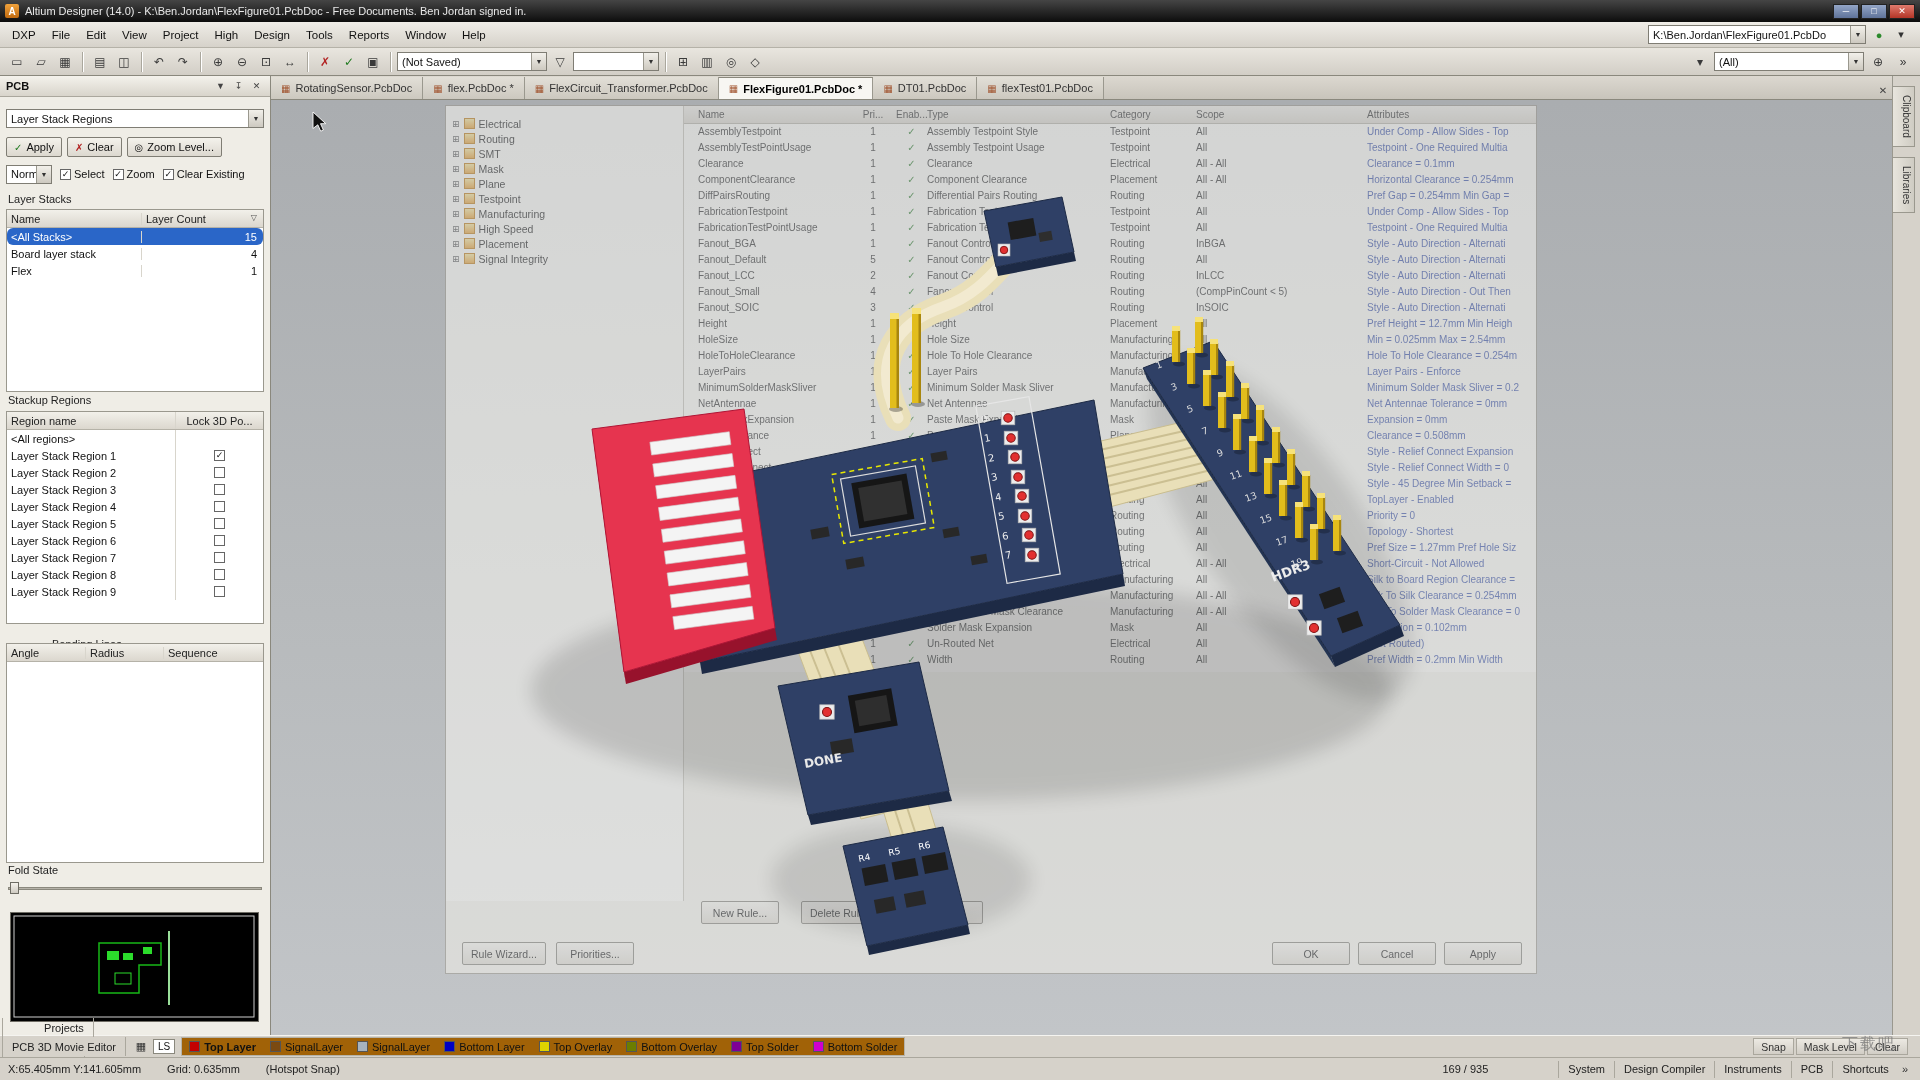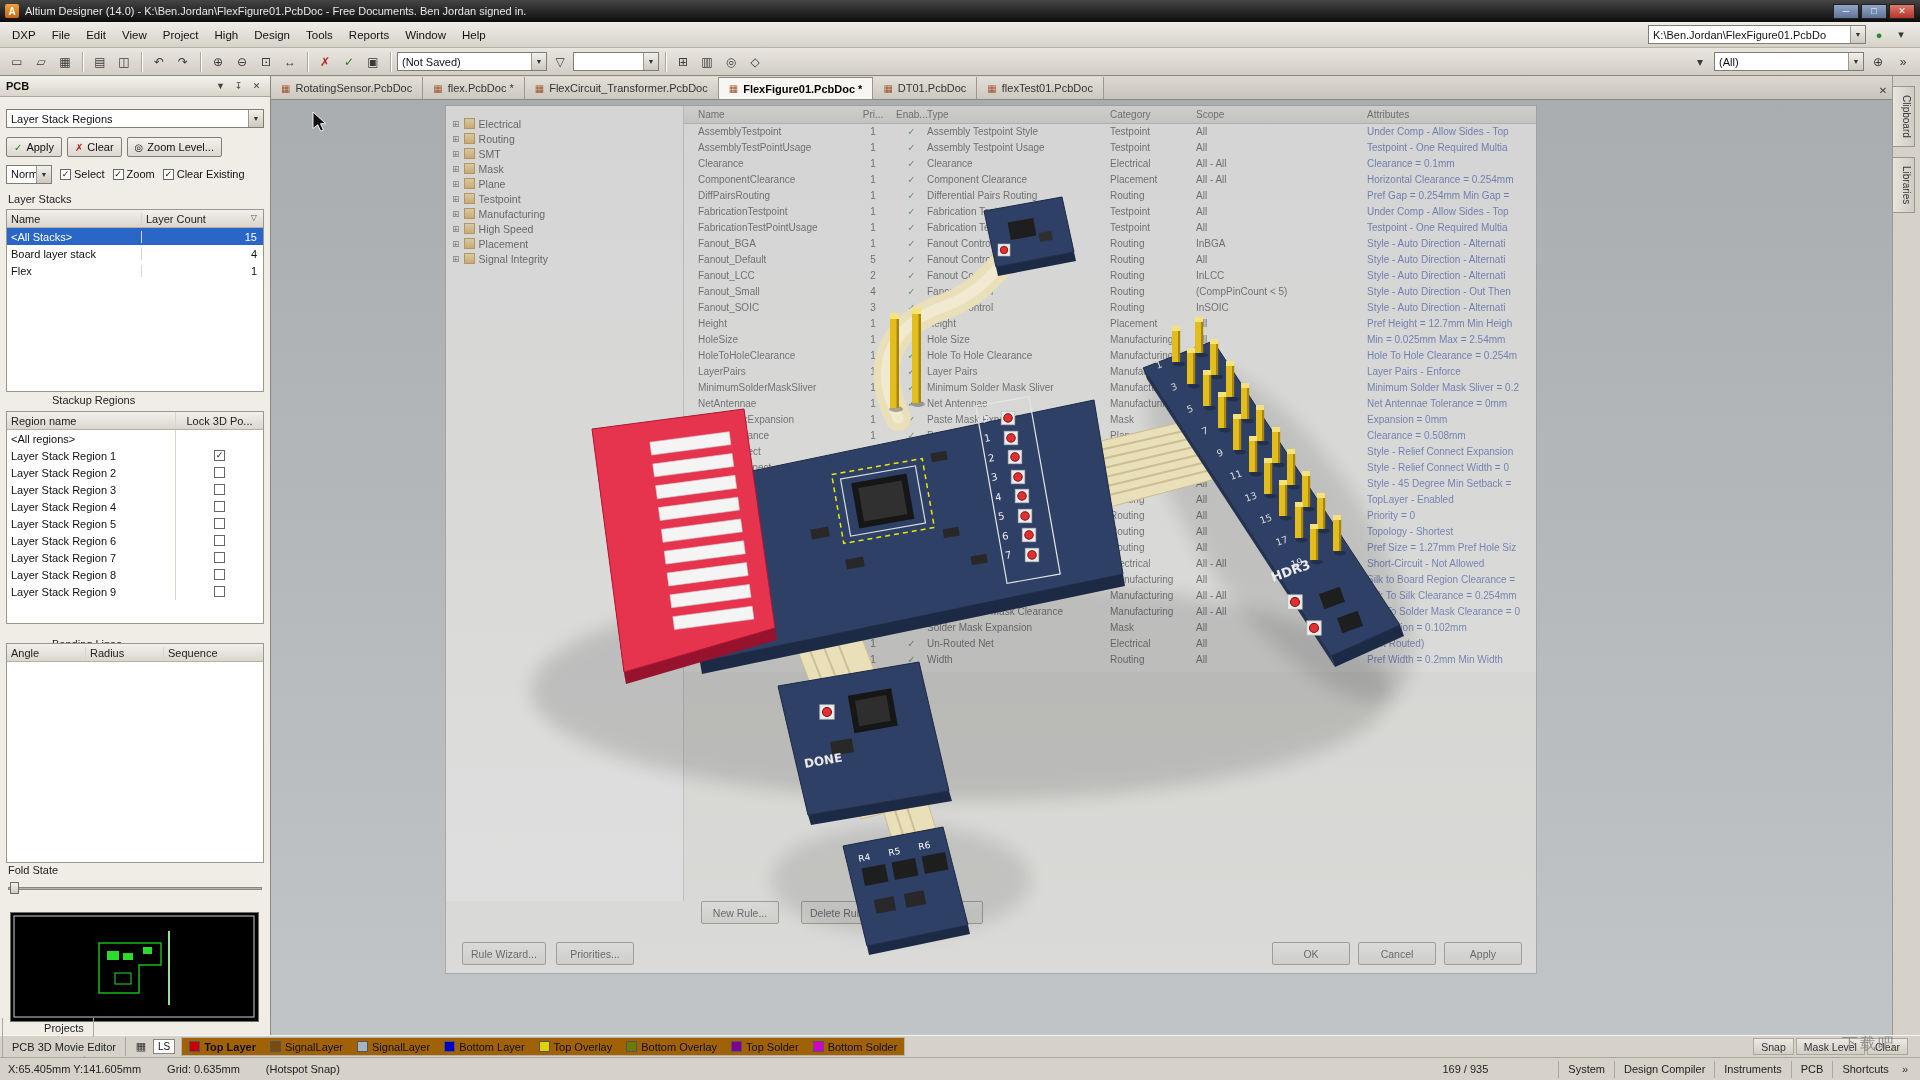--- a/index.html
+++ b/index.html
@@ -48,21 +48,21 @@
   .normal-combo { width:46px; }
   .cbwrap { display:flex; align-items:center; gap:3px; }
   .cb { width:11px; height:11px; border:1px solid #666; background:#fff; display:inline-flex; align-items:center; justify-content:center; font-size:9px; line-height:1; color:#111; }
   .cb.on::after { content:"✓"; }
   .grp-label { position:absolute; left:8px; font-size:11px; color:#222; }
   .ptable { position:absolute; left:6px; width:258px; background:#fff; border:1px solid #9a988e; overflow:hidden; }
   .ptable .thead { height:18px; background:linear-gradient(#f2f0ea,#dbd7ce); border-bottom:1px solid #b5b2a8; display:flex; align-items:center; font-size:11px; color:#222; }
   .ls-table { top:133px; height:183px; }
   .ls-table .nm { flex:1; padding-left:4px; } .ls-table .ct { width:122px; padding:0 6px 0 4px; border-left:1px solid #d8d5cc; display:flex; }
   .ls-table .thead .ct .sort { margin-left:auto; font-size:8px; color:#555; }
-  .lsrow { display:flex; height:17px; align-items:center; font-size:11px; }
+  .lsrow { display:flex; height:17px; align-items:center; font-size:11px;border-radius:6px; }
   .lsrow .ct { justify-content:flex-end; }
   .lsrow.sel { background:#2a66c8; color:#fff; }
   .su-table { top:335px; height:213px; }
   .su-table .nm { flex:1; padding-left:4px; } .su-table .lock { width:88px; display:flex; justify-content:center; border-left:1px solid #d8d5cc; align-self:stretch; align-items:center; }
   .surow { display:flex; height:17px; align-items:center; font-size:11px; }
   .bend-table { top:567px; height:220px; }
   .bend-table .bc { padding-left:4px; border-left:1px solid #d8d5cc; } .bend-table .bc:first-child { border-left:none; }
   .bc1 { width:78px; } .bc2 { width:78px; } .bc3 { flex:1; }
   .fold-slider { position:absolute; left:8px; top:806px; width:254px; height:12px; }
   .fold-groove { position:absolute; left:0; right:0; top:5px; height:3px; background:#b5b2a8; border:1px solid #8a887d; }
@@ -275,21 +275,21 @@
             <span class="ct">4</span>
           </div>
 
           <div class="lsrow">
             <span class="nm">Flex</span>
             <span class="ct">1</span>
           </div>
         </div>
     </div>
 
-    <span class="grp-label" style="top:318px;margin-left:44px;">Stackup Regions</span>
+    <span class="grp-label" style="top:318px;">Stackup Regions</span>
     <div class="ptable su-table">
       <div class="thead">
         <span class="nm">Region name</span>
         <span class="lock" style="border-left:1px solid #d8d5cc;">Lock 3D Po...</span>
       </div>
       <div>
 
           <div class="surow">
             <span class="nm">&lt;All regions&gt;</span>
             <span class="lock">

